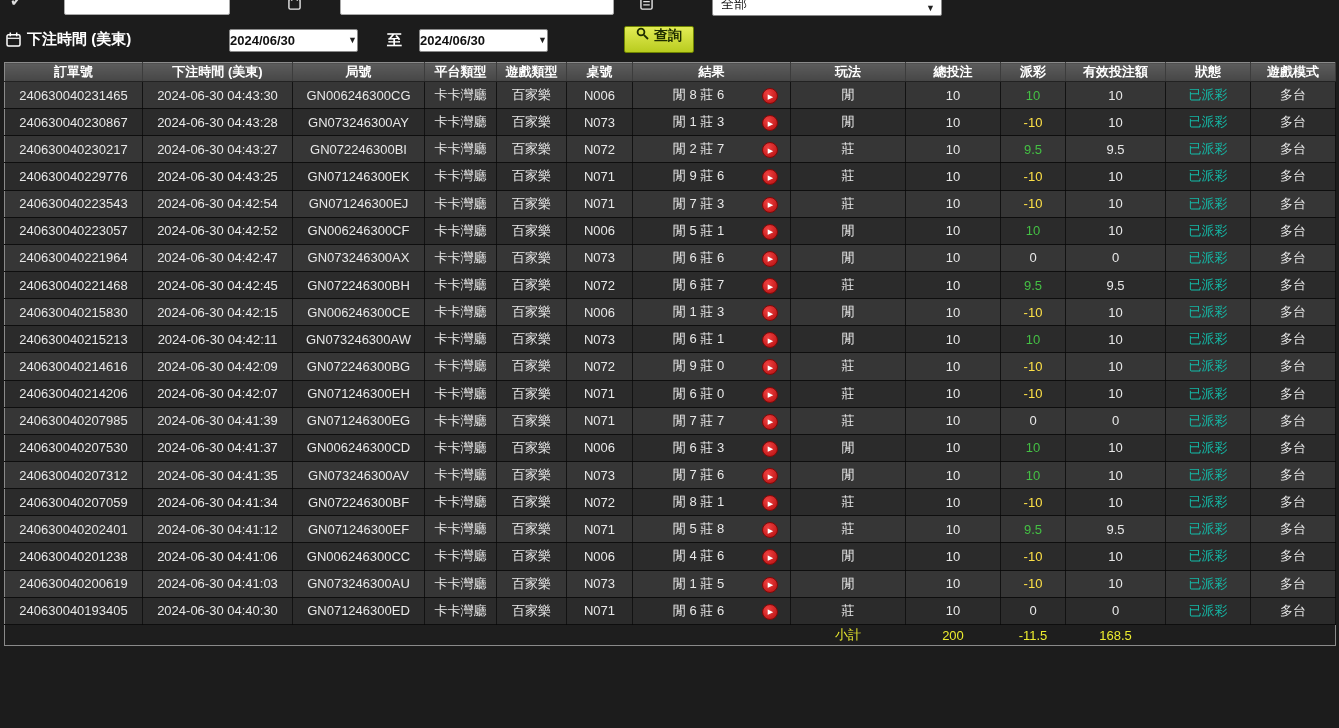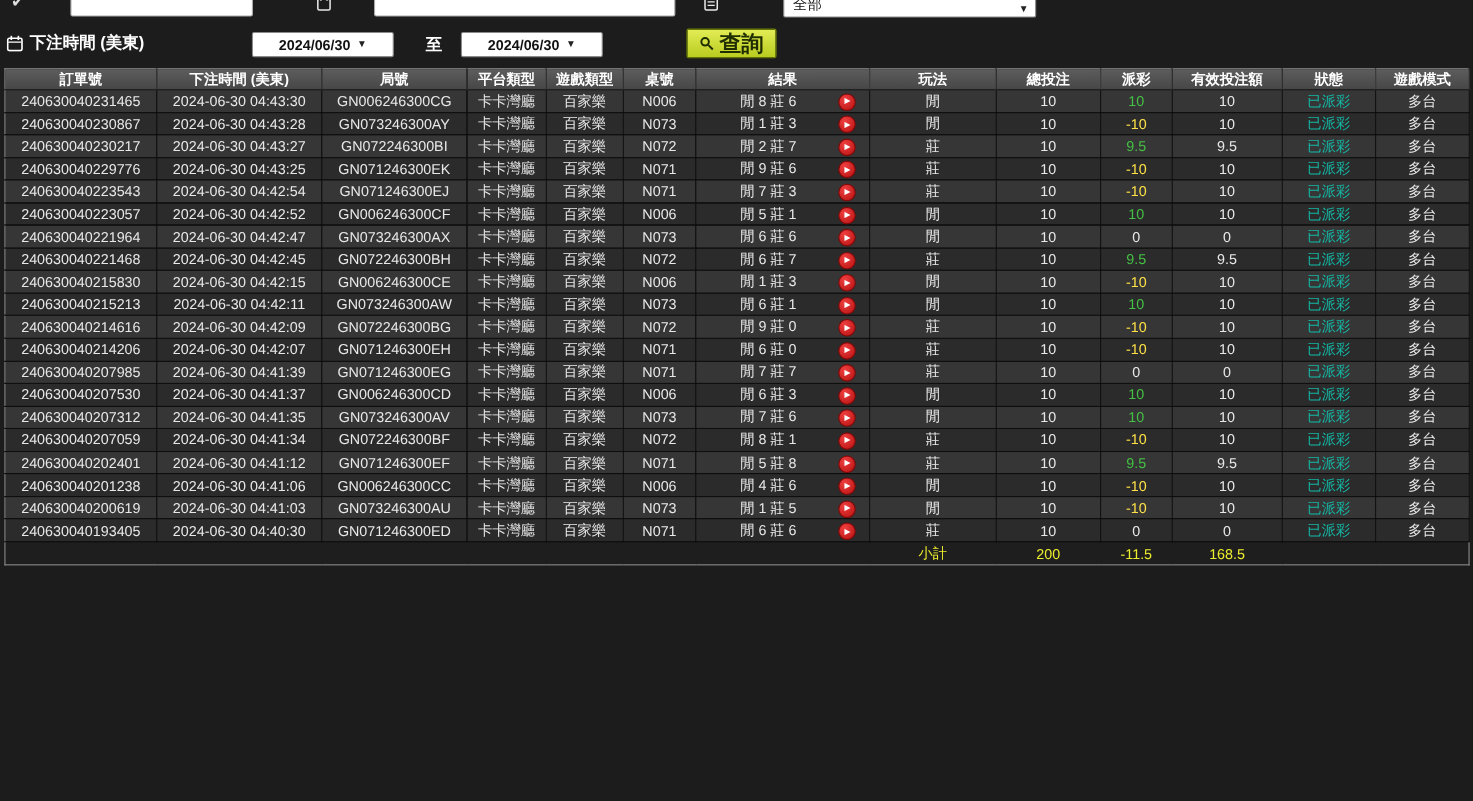--- a/index.html
+++ b/index.html
@@ -31,37 +31,37 @@
   }
   .caret { font-size:9px; color:#222; line-height:1; }
 
   .betdate-label {
     position:absolute; left:6px; top:30px; display:flex; align-items:center; gap:6px;
     color:#fff; font-weight:bold; font-size:15px;
   }
   .date-select {
     position:absolute; top:29px; width:129px; height:23px;
     background:#fff; border:1px solid #8a8a8a; border-radius:2px;
-    display:flex; align-items:center; justify-content:center; gap:6px;
+    display:flex; align-items:center; justify-content:space-between; gap:6px;
     color:#111; font-size:13px; font-weight:bold; cursor:pointer;
   }
   .d1 { left:229px; } .d2 { left:419px; }
   .to-label { position:absolute; left:387px; top:31px; color:#fff; font-weight:bold; font-size:15px; }
   .query-btn {
     position:absolute; left:624px; top:26px; height:27px;
-    display:inline-flex; align-items:center; gap:5px; padding:0 11px;
+    display:inline-flex; align-items:flex-start; gap:5px; padding:0 11px;
     background:linear-gradient(#e2ec55,#b9cc1f); border:1px solid #6f8400; border-radius:2px;
-    color:#1f2d00; font-weight:bold; font-size:20px; cursor:pointer;
+    color:#1f2d00; font-weight:bold; font-size:14px; cursor:pointer;
     font-family:"Liberation Sans","DejaVu Sans",sans-serif;
   }
 
   
   .table-wrap { position:absolute; left:4px; top:62px; width:1331px; }
   table {
-    width:1331px; height:452px; border-collapse:collapse; table-layout:fixed;
+    width:1331px; height:584px; border-collapse:collapse; table-layout:fixed;
     border:1px solid #8a8a8a; font-size:13px;
   }
   th {
     background:linear-gradient(#5c5c5c,#464646); color:#fff; font-weight:bold;
     border-right:1px solid #3c3c3c; border-bottom:1px solid #222;
     white-space:nowrap; overflow:hidden; padding:0 2px;
   }
   tbody td {
     text-align:center; white-space:nowrap; overflow:hidden; padding:0 2px;
     border-right:1px solid rgba(0,0,0,0.35); border-bottom:1px solid rgba(0,0,0,0.5);

